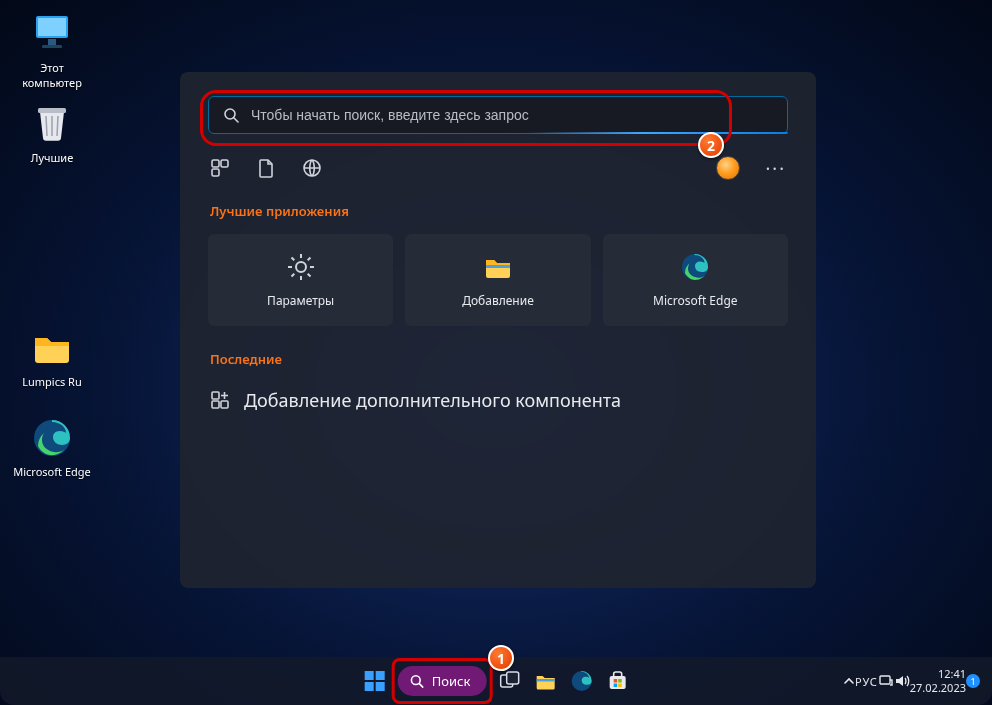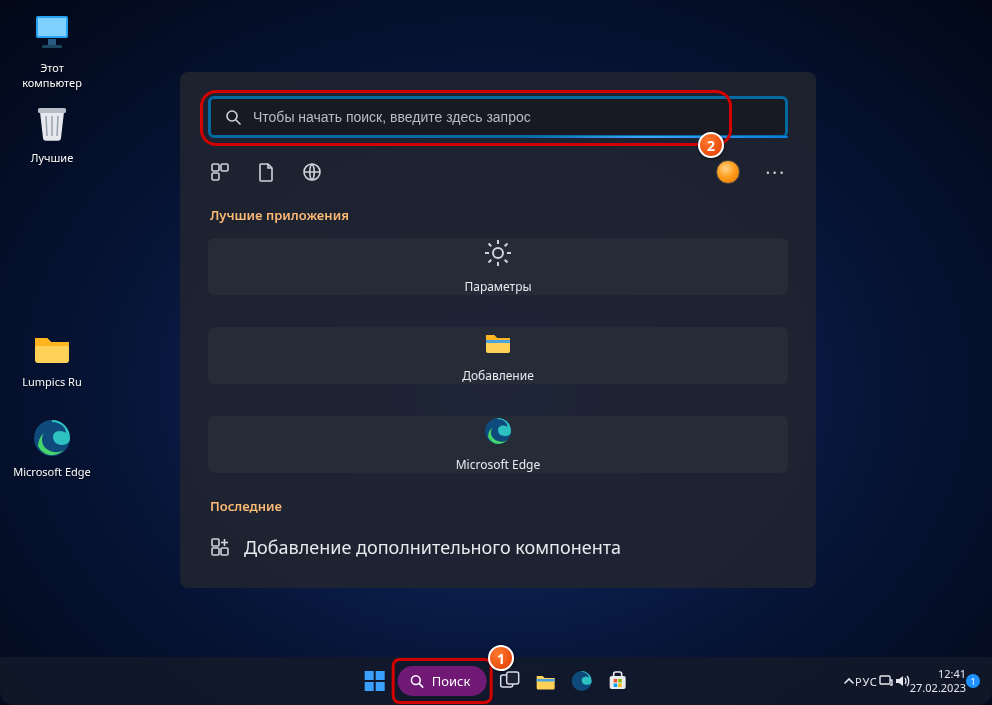--- a/index.html
+++ b/index.html
@@ -21,44 +21,44 @@
 
   
   .flyout {
     position: absolute; top: 72px; left: 180px; width: 636px; height: 516px;
     background: rgba(32,36,48,.92); backdrop-filter: blur(2px);
     border-radius: 8px; padding: 24px 28px;
   }
   .searchbox {
     display: flex; align-items: center; gap: 12px;
     background: #171a22; border-radius: 6px; padding: 10px 14px;
-    border: 3px solid #0369a1;
+    border: 1px solid #0369a1;
   }
   .searchbox input {
     flex: 1; background: transparent; border: none; outline: none;
     color: #cfd3dc; font-size: 14px;
   }
   .searchbox input::placeholder { color: #b7bcc7; }
   .search-underline { height: 2px; margin-top: -2px; border-radius: 0 0 6px 6px;
     background: linear-gradient(90deg, transparent 0%, transparent 55%, #3fa6ff 75%, #0a7de0 100%); }
   .highlight-search {
     border: 3px solid #d40000; border-radius: 16px;
     position: absolute; top: 18px; left: 20px; width: 532px; height: 56px;
     pointer-events: none;
   }
 
   .tabrow { display:flex; align-items:center; gap:26px; margin:22px 2px 22px; }
   .tabrow .spacer { flex:1; }
   .tabbtn { width:20px; height:20px; color:#d0d3da; cursor:pointer; }
   .avatar { width:24px; height:24px; border-radius:50%; background: radial-gradient(circle at 40% 35%, #ffd38a 0%, #ff9d1e 45%, #e67200 100%); border:1px solid #444; }
   .more-dots { color:#d0d3da; font-size:18px; letter-spacing:2px; cursor:pointer; }
 
-  .section-title { font-size:13px; font-weight:600; color:#fdba74; margin:19px 2px 14px; }
-
-  .approw { display:flex; gap:32px; margin-bottom:24px;flex-direction:column; }
+  .section-title { font-size:13px; font-weight:600; color:#f97316; margin:19px 2px 14px; }
+
+  .approw { display:flex; gap:12px; margin-bottom:24px; }
   .appcard {
     flex:1; background:#262b38; border-radius:6px;
     display:flex; flex-direction:column; align-items:center; justify-content:center;
     gap:10px; height:92px; font-size:12px; color:#e8eaee; cursor:pointer;
   }
   .appcard .aicon { width:30px; height:30px; }
 
   .recent-item { display:flex; align-items:center; gap:14px; font-size:18px; color:#e8eaee; padding:6px 2px; cursor:pointer; }
 
   

